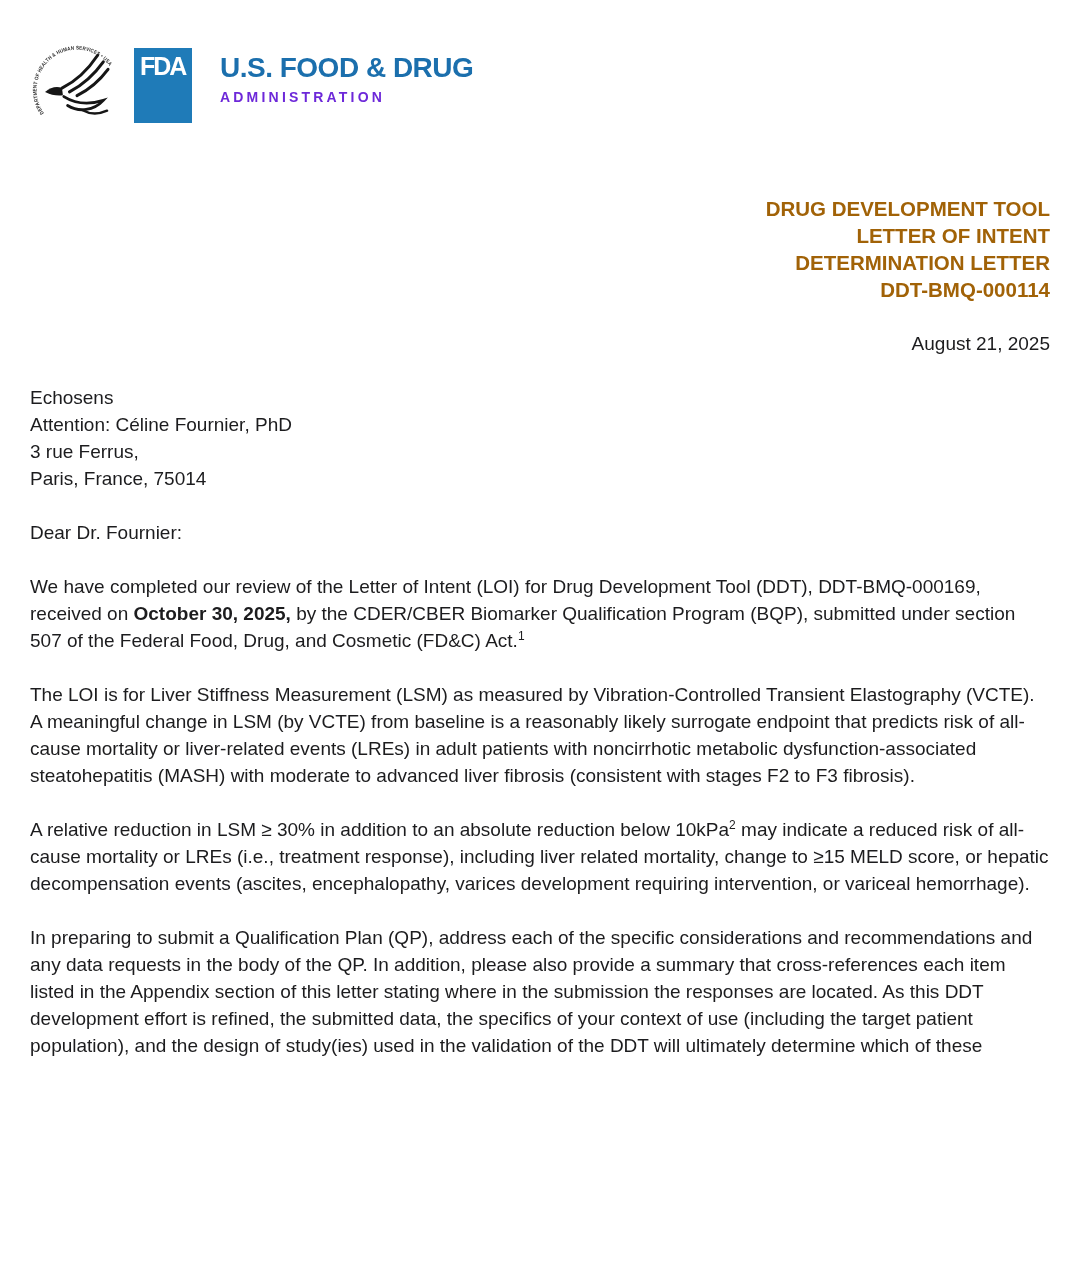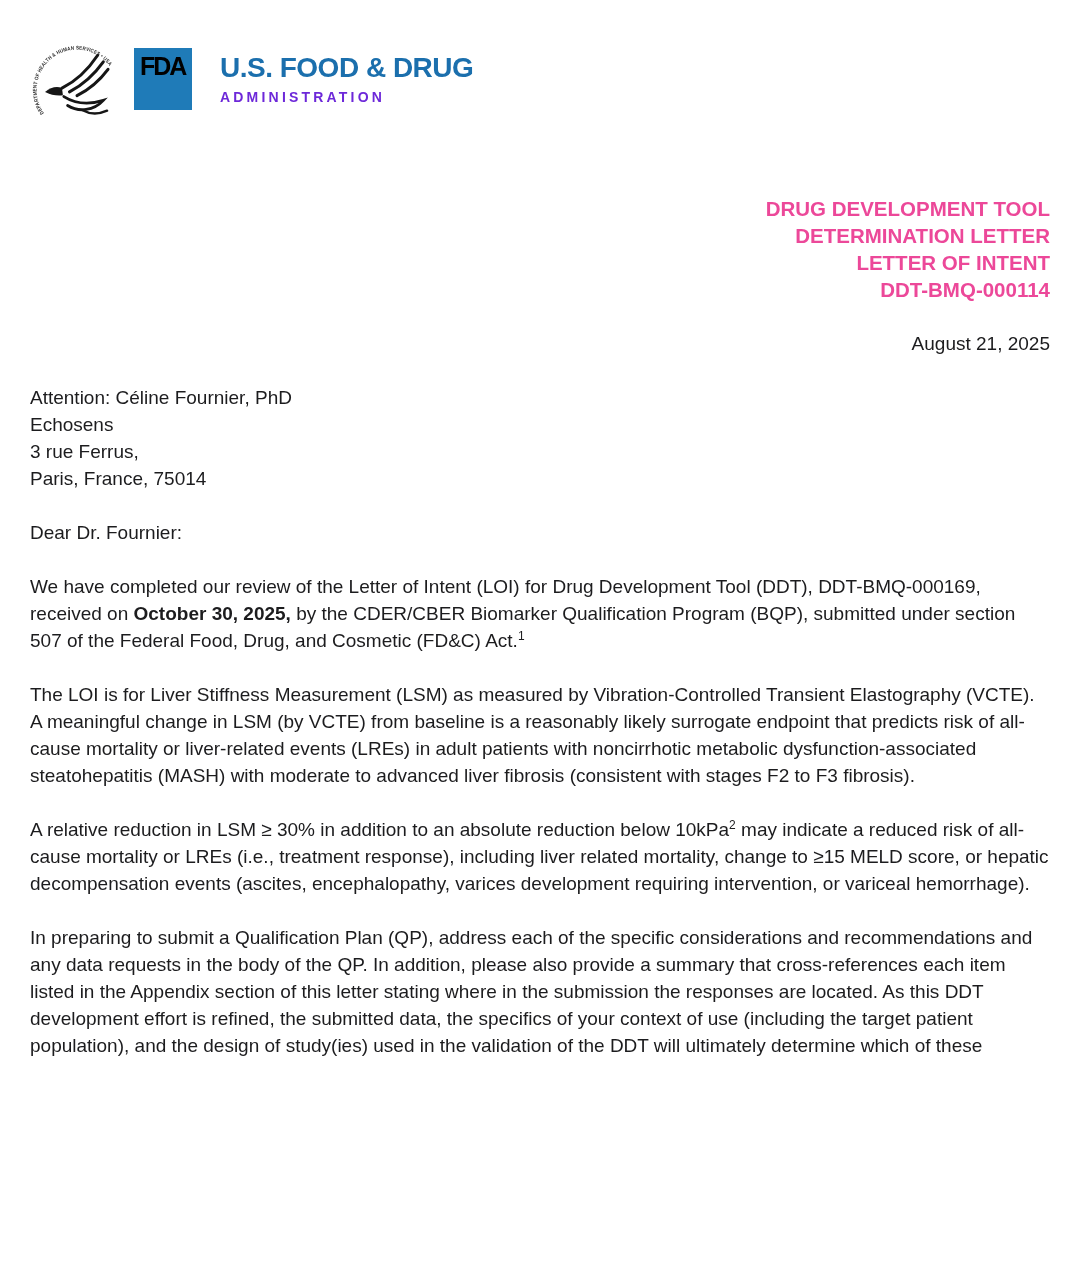--- a/index.html
+++ b/index.html
@@ -16,37 +16,37 @@
     line-height: 27px;
     color: #1c1c1e;
   }
 
   
   .letterhead { display: flex; align-items: flex-start; height: 92px; }
   .hhs-seal { width: 94px; height: 94px; margin-top: -2px; flex: 0 0 auto; }
   .hhs-seal .seal-text { font-family: "Liberation Sans", sans-serif; font-size: 5.6px; font-weight: bold; fill: #2e2e2e; letter-spacing: 0.2px; }
   .hhs-seal .eagle-stroke { fill: none; stroke: #161616; stroke-linecap: round; }
   .fda-box {
-    width: 58px; height: 62px; box-sizing: border-box;
+    width: 58px; height: 75px; box-sizing: border-box;
     background: #1f7bb8; margin: 3px 0 0 10px; padding: 5px 0 0 6px;
-    color: #000000; font-weight: bold; font-size: 25px; letter-spacing: -2px;
+    color: #ffffff; font-weight: bold; font-size: 25px; letter-spacing: -2px;
     flex: 0 0 auto;
   }
   .brand { margin-left: 28px; padding-top: 9px; }
   .brand-line1 { font-size: 28px; font-weight: bold; color: #1b6fad; letter-spacing: -0.5px; line-height: 1; white-space: nowrap; }
   .brand-line2 { font-size: 14px; font-weight: bold; color: #6d28d9; letter-spacing: 3.2px; margin-top: 8px; line-height: 1; white-space: nowrap; }
 
   
   .title-block {
     margin-top: 58px;
     text-align: right;
     font-weight: bold;
     font-size: 20.5px;
     line-height: 27px;
-    color: #ec4899;
+    color: #a16207;
   }
 
   
   .date { margin: 56px 0 0; text-align: right; }
   .address { margin-top: 27px; }
   .page p { margin: 27px 0 0; }
   sup { font-size: 12px; vertical-align: super; line-height: 0; }
   strong { font-weight: bold; }
 </style>
 </head>
@@ -77,30 +77,30 @@
     </div>
 
     <div class="brand">
       <div class="brand-line1">U.S. FOOD &amp; DRUG</div>
       <div class="brand-line2">ADMINISTRATION</div>
     </div>
   </header>
 
   <div class="title-block">
     <div>DRUG DEVELOPMENT TOOL</div>
+    <div>LETTER OF INTENT</div>
     <div>DETERMINATION LETTER</div>
-    <div>LETTER OF INTENT</div>
     <div>DDT-BMQ-000114</div>
   </div>
 
   <p class="date">August 21, 2025</p>
 
   <div class="address">
+    <div>Echosens</div>
     <div>Attention: Céline Fournier, PhD</div>
-    <div>Echosens</div>
     <div>3 rue Ferrus,</div>
     <div>Paris, France, 75014</div>
   </div>
 
   <p>Dear Dr. Fournier:</p>
 
   <p><span>We have completed our review of the Letter of Intent (LOI) for Drug Development Tool (DDT), DDT-BMQ-000169, received on </span><strong>October 30, 2025,</strong><span> by the CDER/CBER Biomarker Qualification Program (BQP), submitted under section 507 of the Federal Food, Drug, and Cosmetic (FD&amp;C) Act.</span><sup>1</sup></p>
 
   <p>The LOI is for Liver Stiffness Measurement (LSM) as measured by Vibration-Controlled Transient Elastography (VCTE). A meaningful change in LSM (by VCTE) from baseline is a reasonably likely surrogate endpoint that predicts risk of all-cause mortality or liver-related events (LREs) in adult patients with noncirrhotic metabolic dysfunction-associated steatohepatitis (MASH) with moderate to advanced liver fibrosis (consistent with stages F2 to F3 fibrosis).</p>
 

